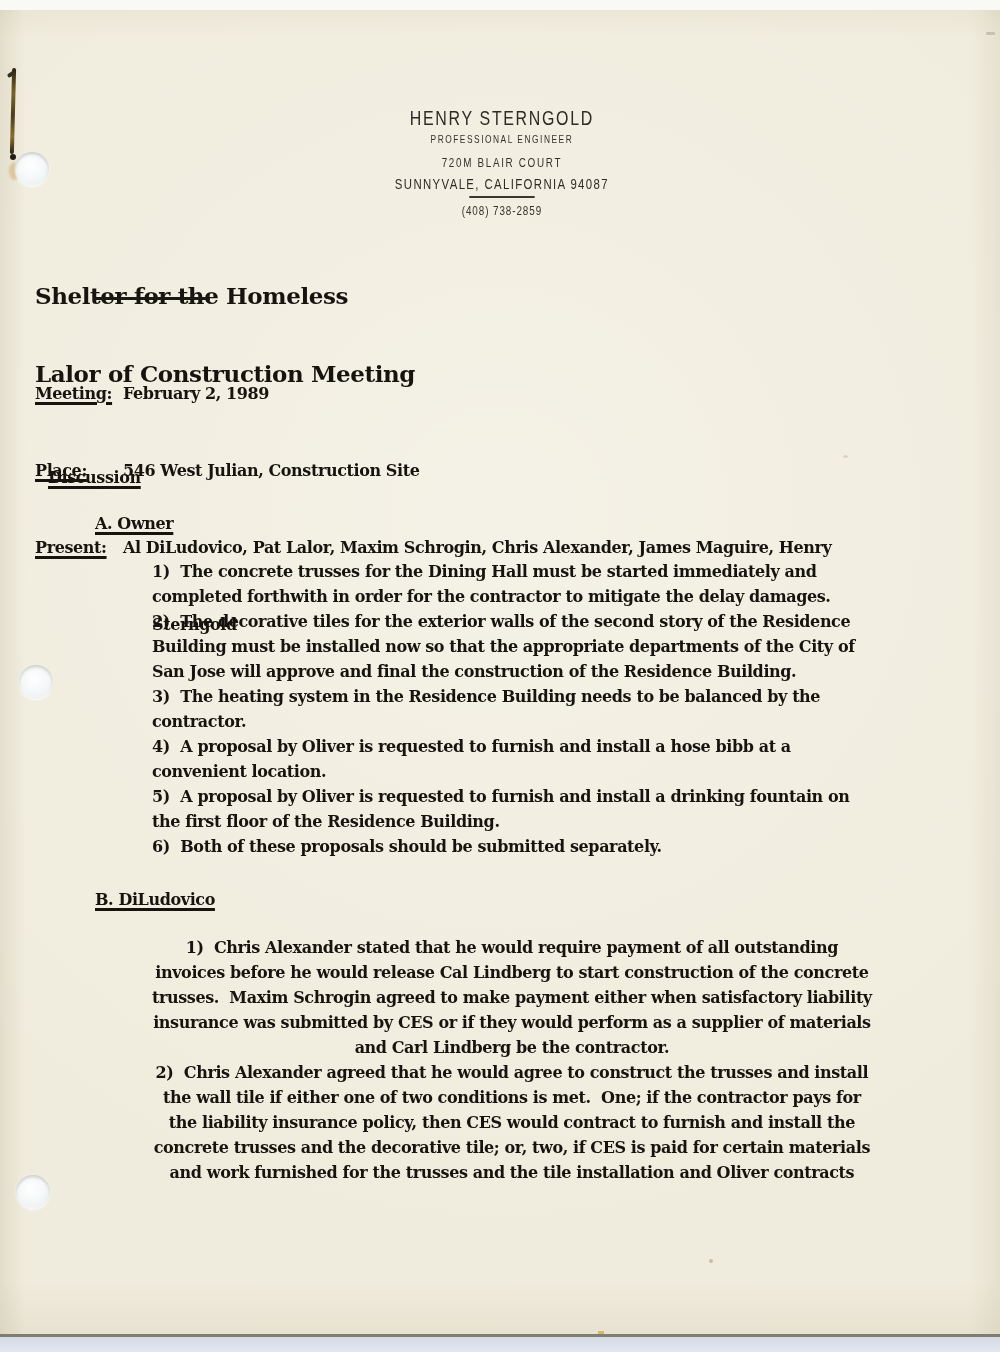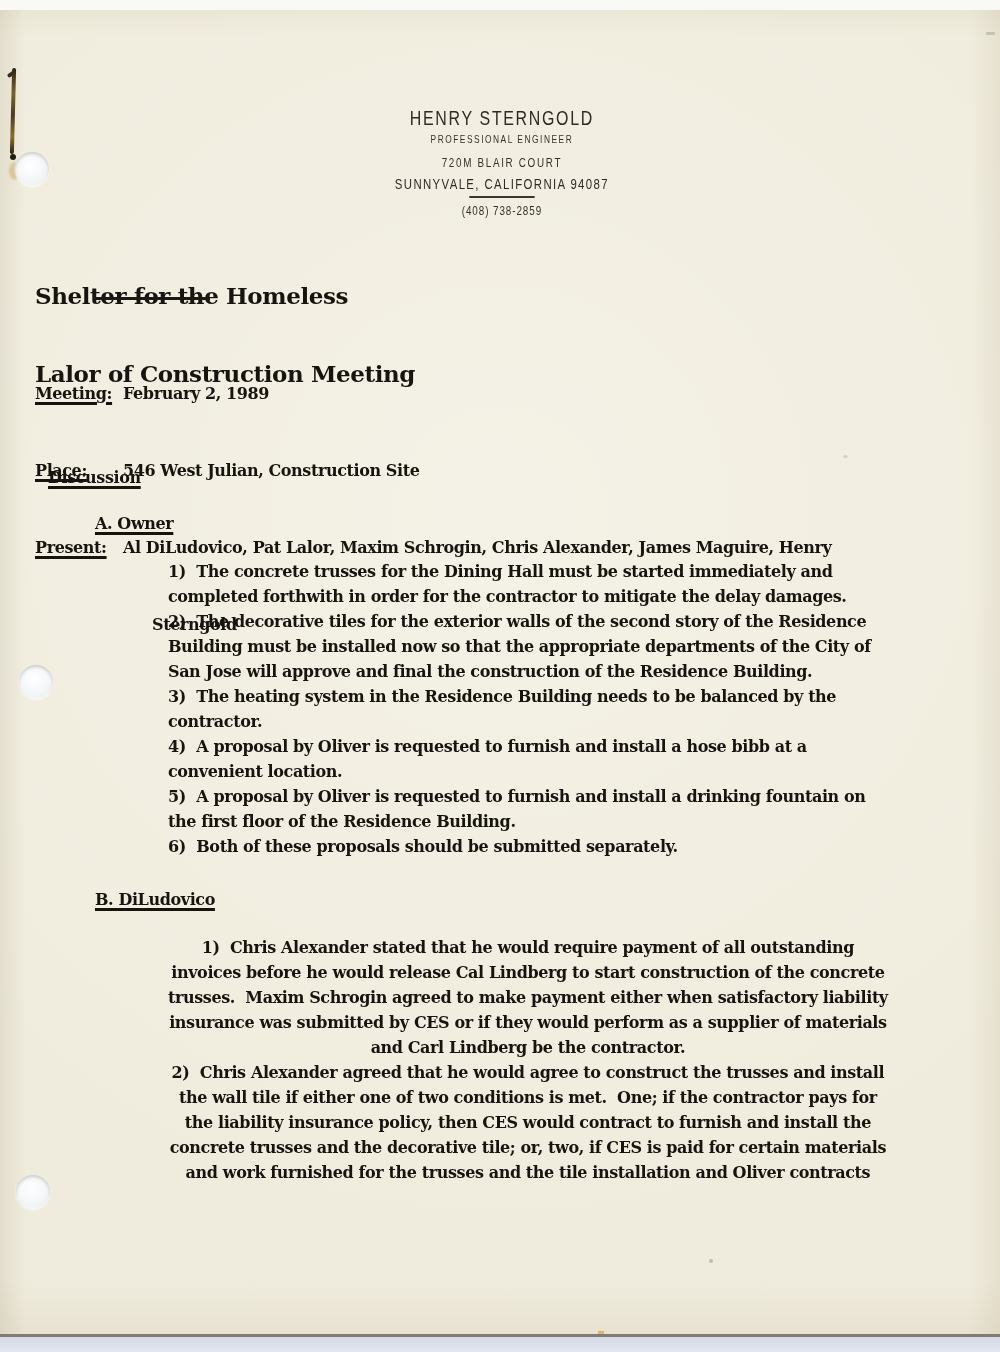--- a/index.html
+++ b/index.html
@@ -43,21 +43,21 @@
   .title-rule{position:absolute;left:93px;top:287px;width:117px;height:3px;background:#1b1916;}
   .meta{position:absolute;left:35px;top:320px;}
   .meta-row{display:flex;line-height:27px;}
   .meta-label{flex:none;width:88px;}
   .meta-cont{margin-left:117px;line-height:27px;}
   .h-discussion{position:absolute;left:35px;top:455px;margin-left:13px;}
   .h-section-a{position:absolute;left:95px;top:501px;text-align:center;}
   .body-a{position:absolute;left:152px;top:549px;}
   .h-section-b{position:absolute;left:95px;top:877px;}
   .body-b{position:absolute;left:152px;top:925px;text-align:center;}
-  .tline{white-space:pre;margin-left:16px;}
+  .tline{white-space:pre;}
   
   .hole{position:absolute;width:34px;height:34px;border-radius:50%;
     background:radial-gradient(circle at 45% 40%, #ffffff 0%, #f3f6f7 55%, #e3e8ec 100%);
     box-shadow:0 1px 2px rgba(255,255,255,.8), inset 0 2px 3px rgba(130,130,120,.35), inset 0 -1px 2px rgba(255,255,255,.7);}
   .hole-1{left:15px;top:142px;}
   .hole-2{left:19px;top:655px;}
   .hole-3{left:16px;top:1165px;}
   .ink{position:absolute;left:6px;top:50px;width:24px;height:120px;}
   .ink-stroke{position:absolute;left:5px;top:8px;width:4px;height:86px;border-radius:2px;
     transform:rotate(1.5deg);

